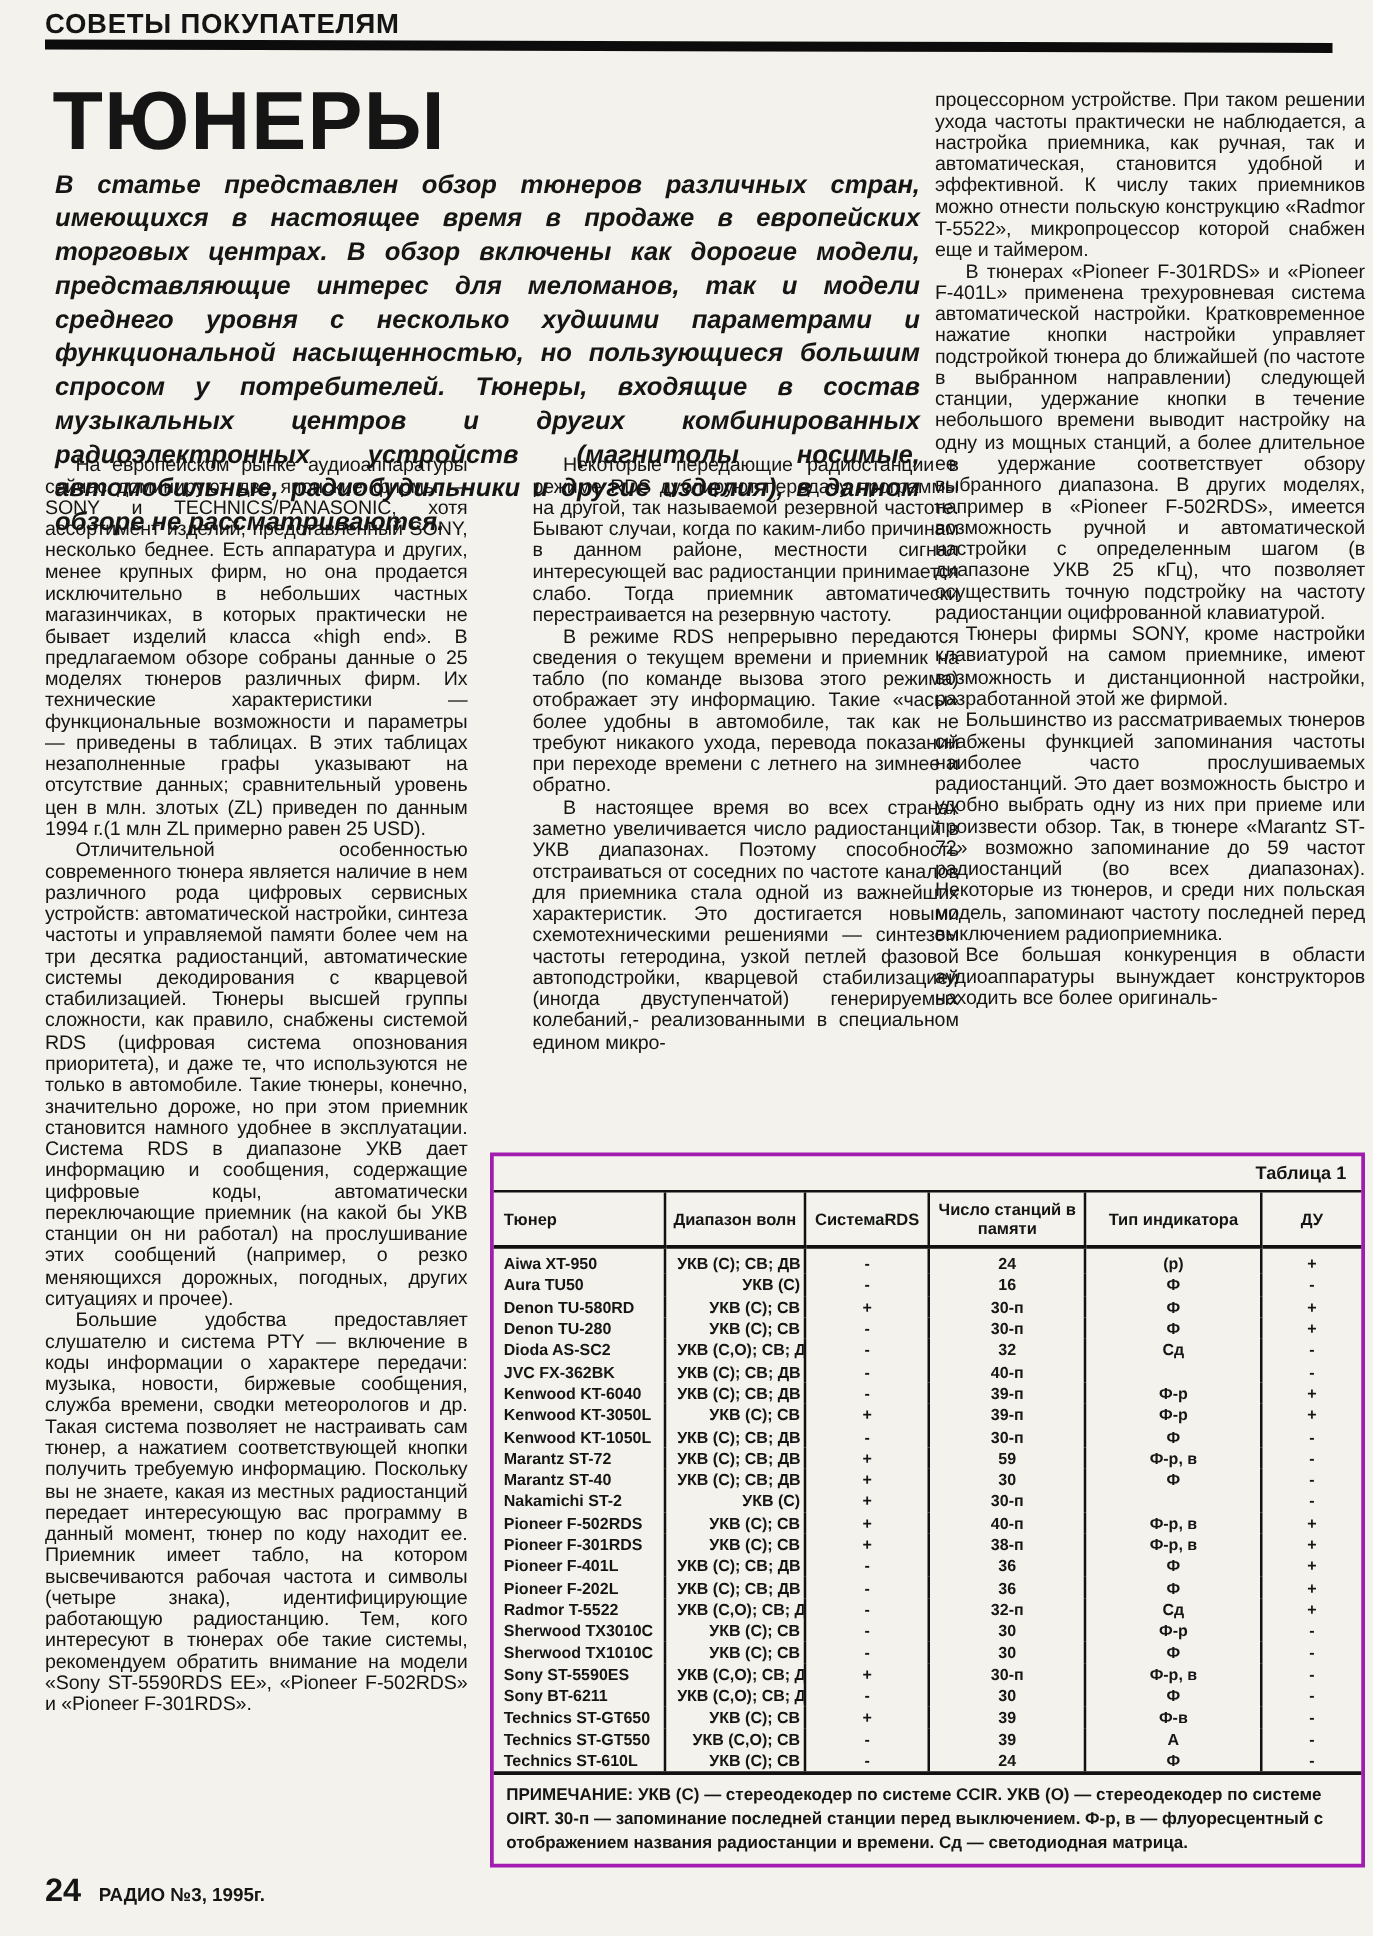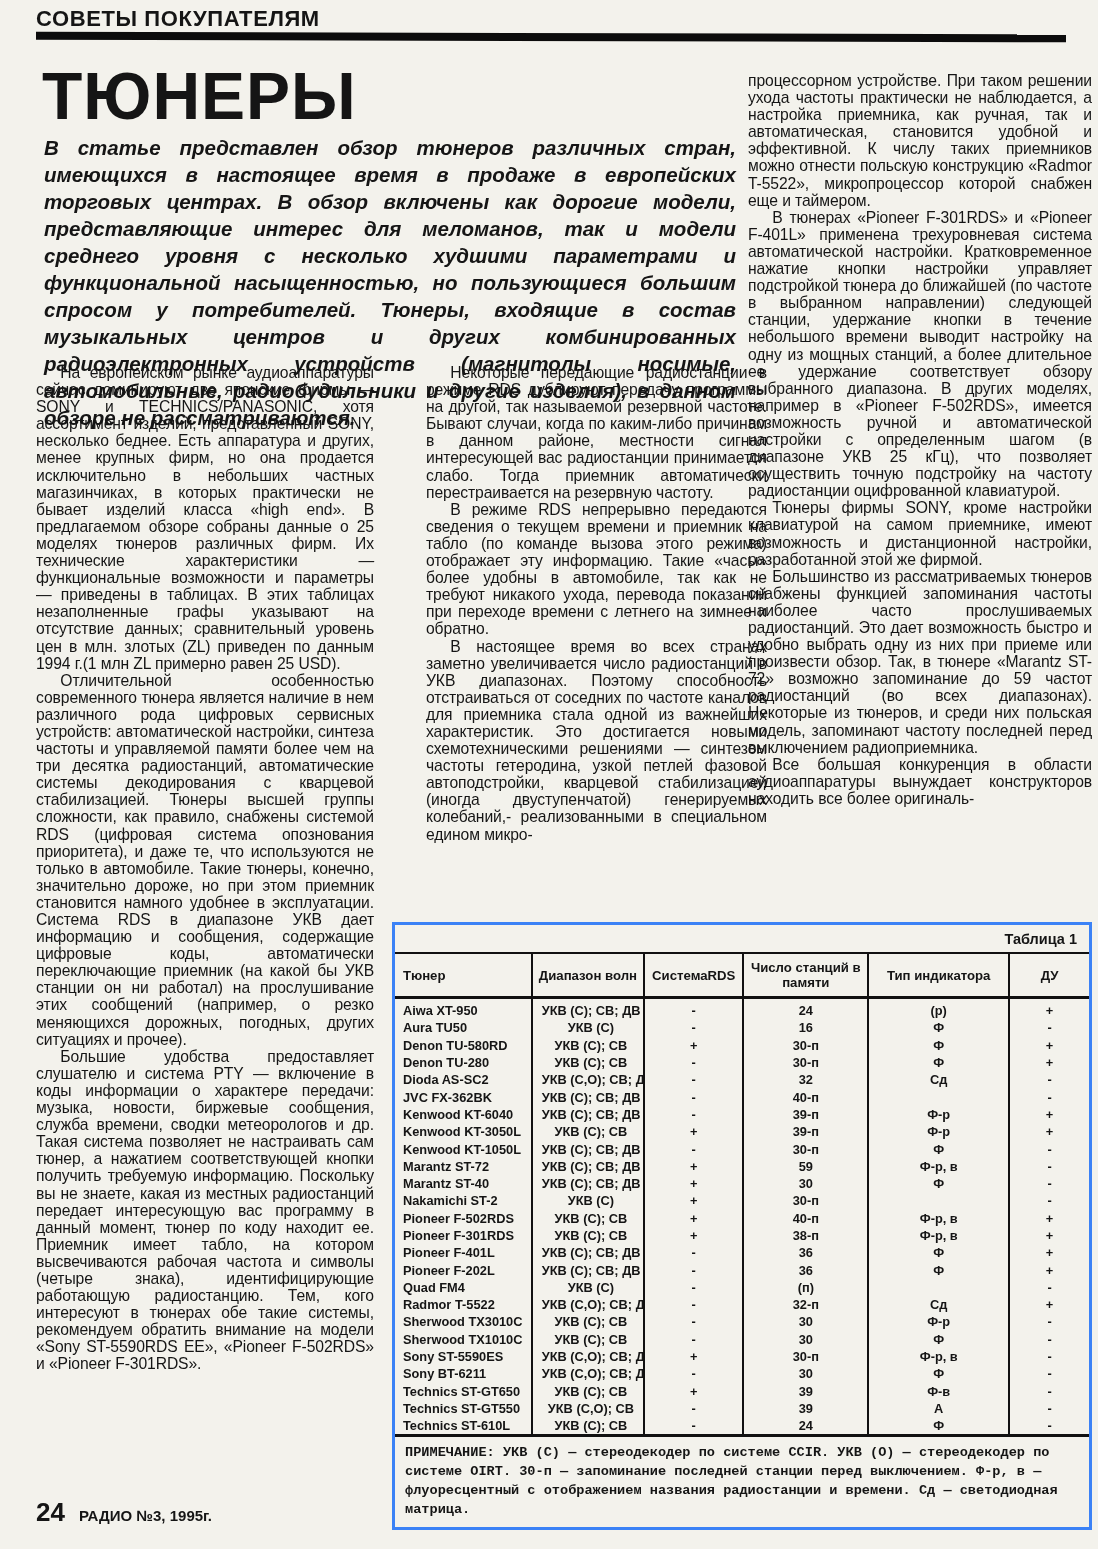--- a/index.html
+++ b/index.html
@@ -32,46 +32,46 @@
     font-size:15.7px; line-height:17.1px; letter-spacing:-0.1px;
   }
   .col p { margin:0; text-indent:1.55em; }
   .col p.noindent { text-indent:0; }
   #col1 { left:36px;  top:364px; width:338px; }
   #col2 { left:382px; top:364px; width:341px;margin-left:44px; }
   #col3 { left:748px; top:72px;  width:344px; }
 
   .tblwrap {
     position:absolute; left:392px; top:922px; width:700px;
-    border:3px solid #3b82f6; background:#f3f2ec; box-sizing:border-box;
+    border:3px solid #a21caf; background:#f3f2ec; box-sizing:border-box;
   }
   .tbl-caption {
     text-align:right; font-size:14.5px; font-weight:700;
     padding:6px 12px 5px 0; border-bottom:2px solid #111;
   }
   table.tbl { width:100%; border-collapse:collapse; table-layout:fixed; }
   table.tbl th {
     border-left:2px solid #111; border-bottom:3px solid #111;
     font-size:13.2px; font-weight:700; text-align:center; vertical-align:middle;
     padding:6px 4px;
     border-radius:17px;
   }
   table.tbl th:first-child { border-left:none; text-align:left; padding-left:8px; }
   table.tbl td {
     border-left:2px solid #111;
     font-size:12.8px; font-weight:700; text-align:center;
     padding:0 3px; height:17.3px; overflow:hidden; white-space:nowrap;
   }
   table.tbl td:first-child { border-left:none; text-align:left; padding-left:8px; }
-  table.tbl td.c1 { text-align:center; padding-left:9px; }
+  table.tbl td.c1 { text-align:right; padding-left:9px; }
   table.tbl tbody tr:first-child td { padding-top:3px; }
   .tbl-note {
     border-top:3px solid #111;
     font-size:13.6px; font-weight:700; line-height:19px;
-    padding:6px 10px 8px 10px; text-align:left;font-family:Liberation Mono, monospace;
+    padding:6px 10px 8px 10px; text-align:left;
   }
   .footer { position:absolute; left:36px; top:1497px;text-align:right; }
   .footer .pagenum { font-size:26px; font-weight:800; }
   .footer .issue  { font-size:15px; font-weight:700; margin-left:14px; }
 </style>
 </head>
 <body>
 
 <div class="section-header">СОВЕТЫ ПОКУПАТЕЛЯМ</div>
 <div class="section-rule"></div>
@@ -244,28 +244,20 @@
         </tr>
         <tr>
           <td class="c0">Pioneer F-202L</td>
           <td class="c1">УКВ (С); СВ; ДВ</td>
           <td class="c2">-</td>
           <td class="c3">36</td>
           <td class="c4">Ф</td>
           <td class="c5">+</td>
         </tr>
         <tr>
-          <td class="c0">Quad FM4</td>
-          <td class="c1">УКВ (С)</td>
-          <td class="c2">-</td>
-          <td class="c3">(п)</td>
-          <td class="c4"></td>
-          <td class="c5">-</td>
-        </tr>
-        <tr>
           <td class="c0">Radmor T-5522</td>
           <td class="c1">УКВ (С,О); СВ; ДВ</td>
           <td class="c2">-</td>
           <td class="c3">32-п</td>
           <td class="c4">Сд</td>
           <td class="c5">+</td>
         </tr>
         <tr>
           <td class="c0">Sherwood TX3010C</td>
           <td class="c1">УКВ (С); СВ</td>

